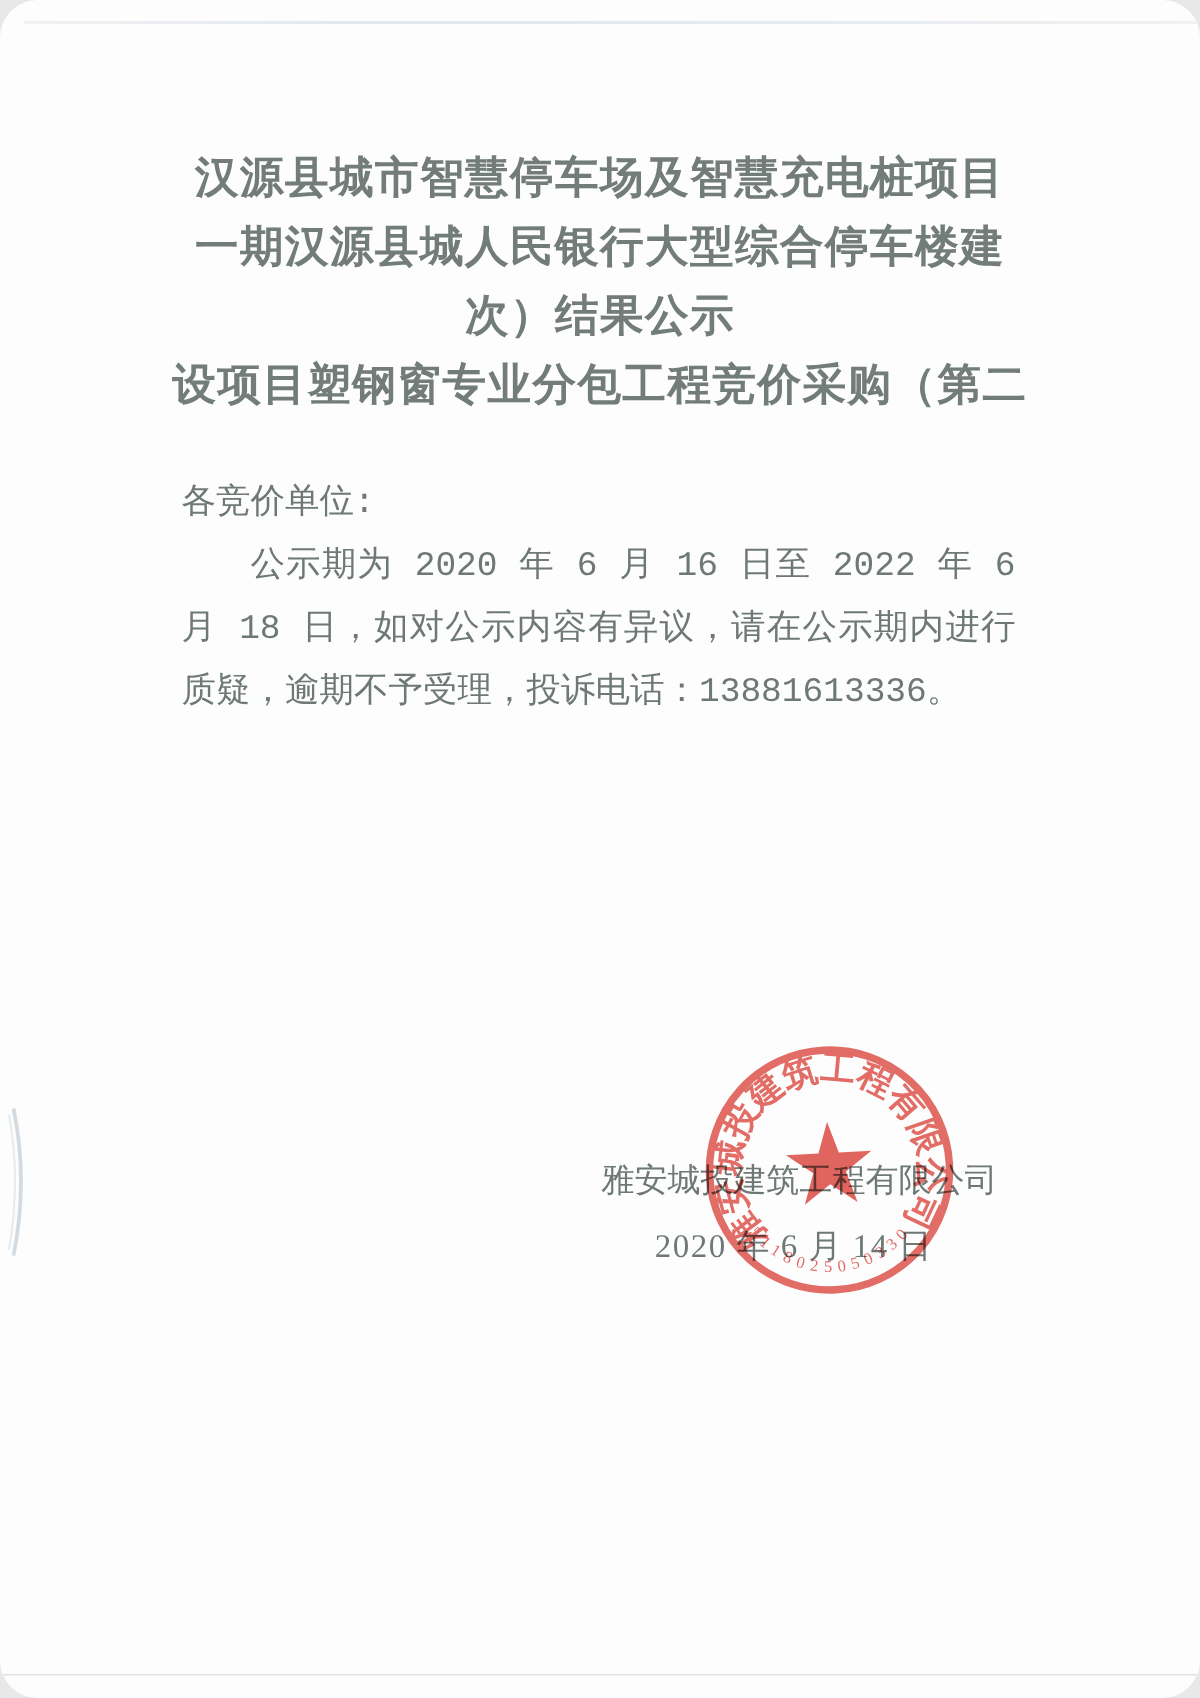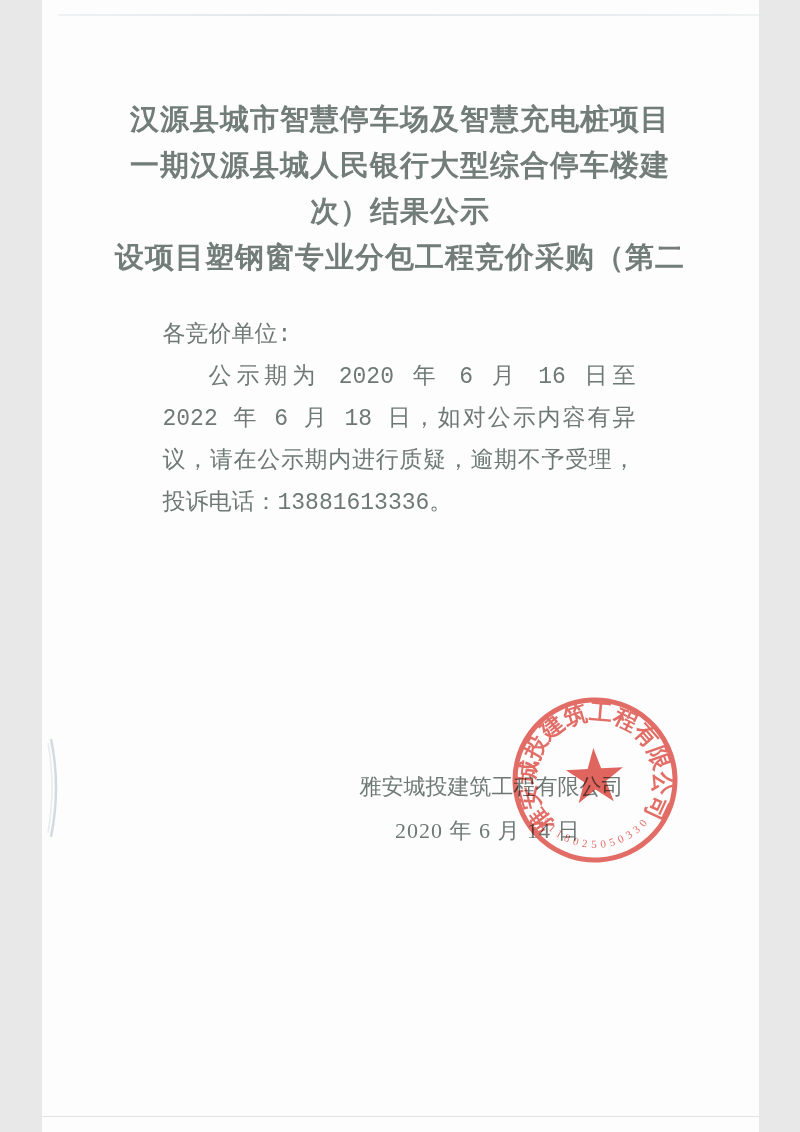--- a/index.html
+++ b/index.html
@@ -1,23 +1,24 @@
 <!DOCTYPE html>
 <html><head>
 <meta charset="utf-8">
 <style>
   * { margin:0; padding:0; box-sizing:border-box; }
   html,body { background:#e8e8e8; }
   .page {
     position:relative;
-    width:717px; height:1132px;
+    width:800px; height:1132px;
     margin:0 auto;
     background:#fdfdfd;
     overflow:hidden;
     font-family:"Liberation Serif","DejaVu Serif",serif;
+    border-radius:25px;
   }
   
   .scan-top {
     position:absolute; top:14px; left:16px; right:0; height:2px;
     background:linear-gradient(to right,#eef1f3,#dfe5ec 30%,#e4e9ee 70%,#eef1f2);
     opacity:.9;
   }
   .scan-bottom {
     position:absolute; top:1116px; left:0; right:0; height:1px;
     background:#d7dbd7; opacity:.75;

